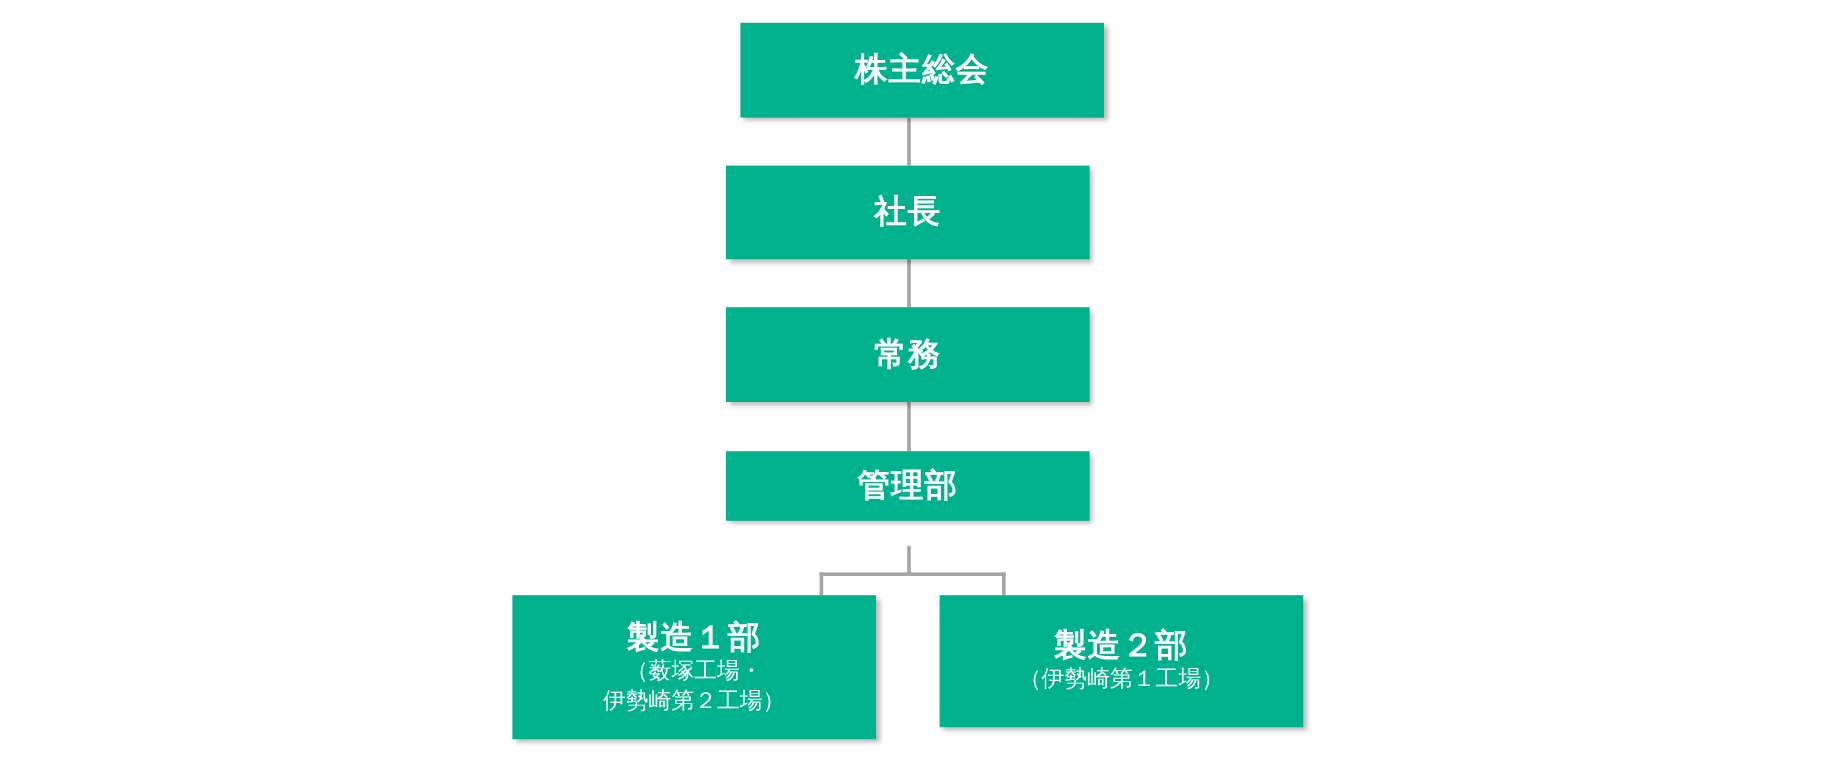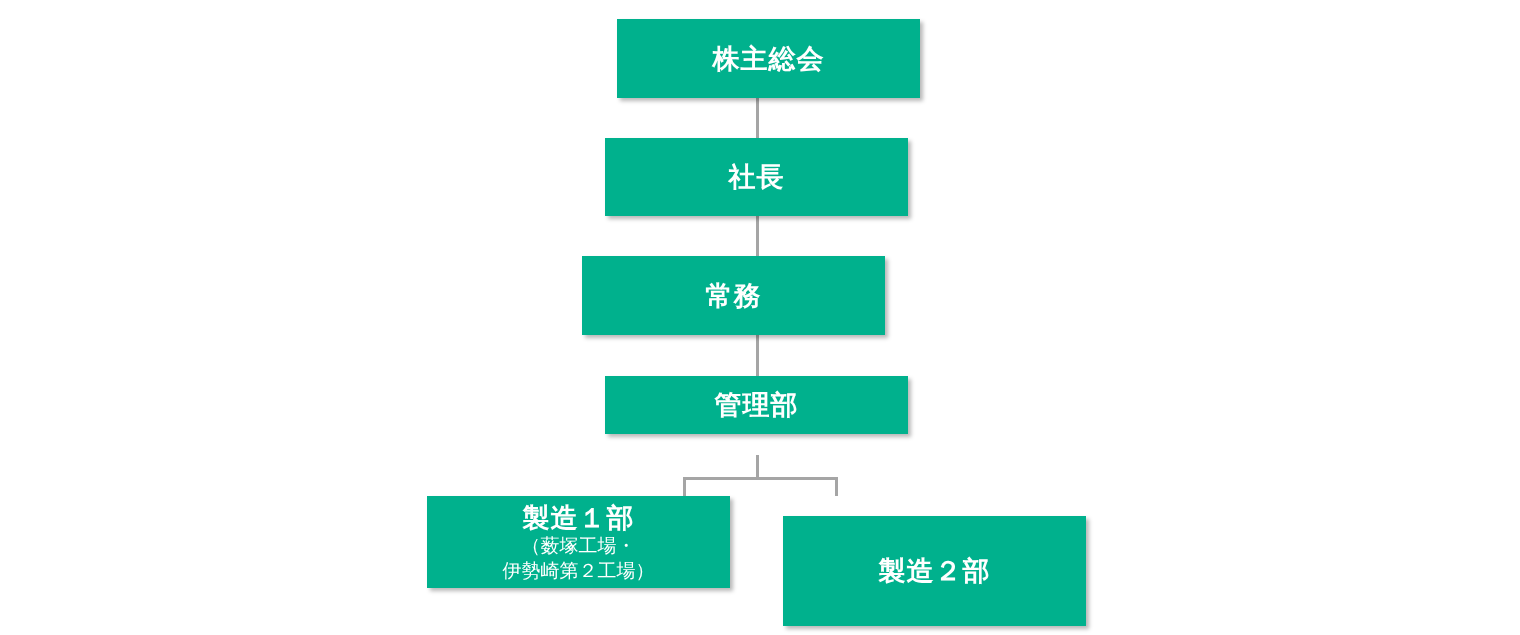--- a/index.html
+++ b/index.html
@@ -56,29 +56,30 @@
 <div class="line v" style="left:835px; top:477px; height:19px;"></div>
 
 <div class="box" style="left:605px; top:19px; width:303px; height:79px;margin-left:12px;">
   <span class="title">株主総会</span>
 </div>
 
 <div class="box" style="left:605px; top:138px; width:303px; height:78px;text-align:right;">
   <span class="title">社長</span>
 </div>
 
-<div class="box" style="left:582px; top:256px; width:303px; height:79px;">
+<div class="box" style="left:605px; top:256px; width:303px; height:79px;">
   <span class="title">常務</span>
 </div>
 
 <div class="box" style="left:605px; top:376px; width:303px; height:58px;">
   <span class="title">管理部</span>
 </div>
 
-<div class="box" style="left:427px; top:496px; width:303px; height:92px;">
+<div class="box" style="left:427px; top:496px; width:303px; height:120px;">
   <span class="title">製造１部</span>
   <span class="sub">（薮塚工場・</span>
   <span class="sub">伊勢崎第２工場）</span>
 </div>
 
-<div class="box" style="left:783px; top:516px; width:303px; height:110px;">
+<div class="box" style="left:783px; top:496px; width:303px; height:110px;">
   <span class="title">製造２部</span>
+  <span class="sub">（伊勢崎第１工場）</span>
 </div>
 
 </body></html>

